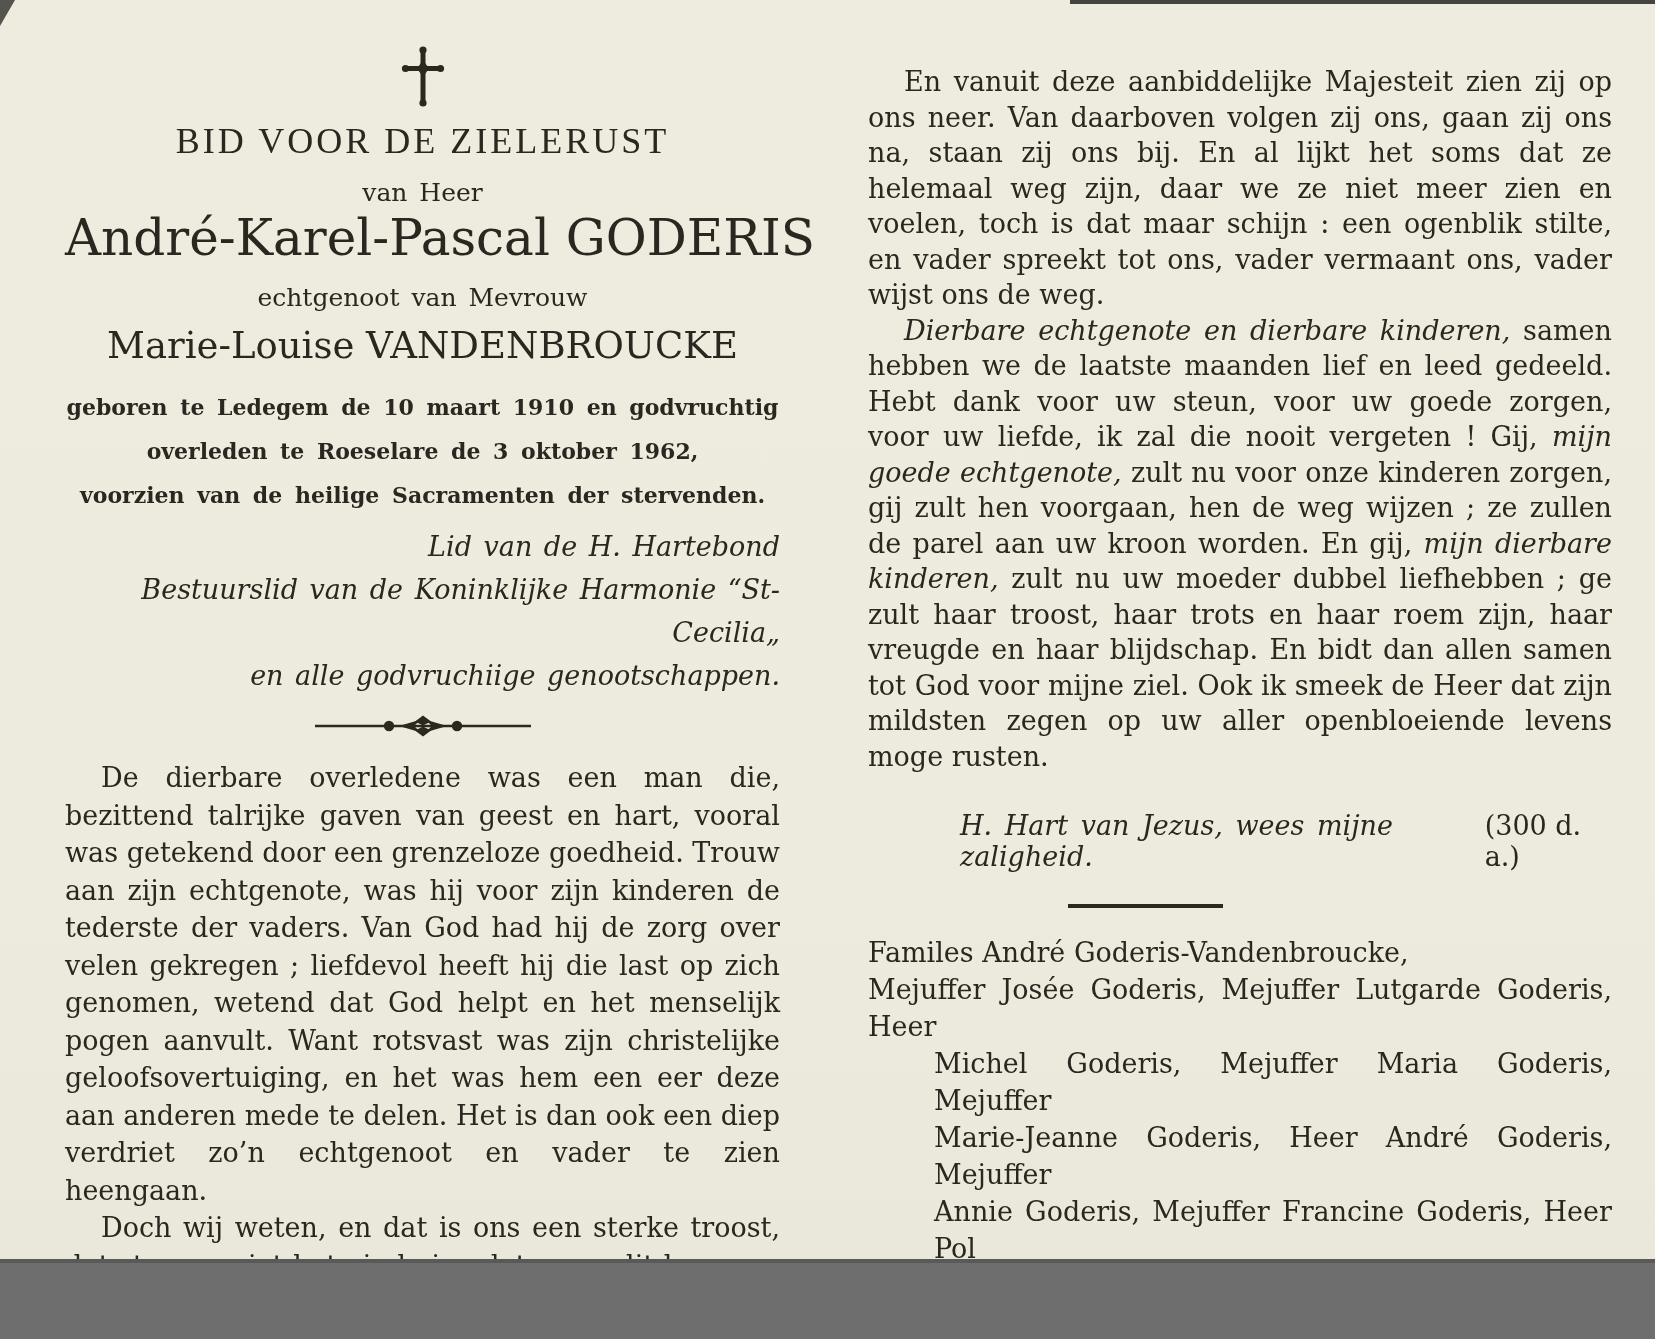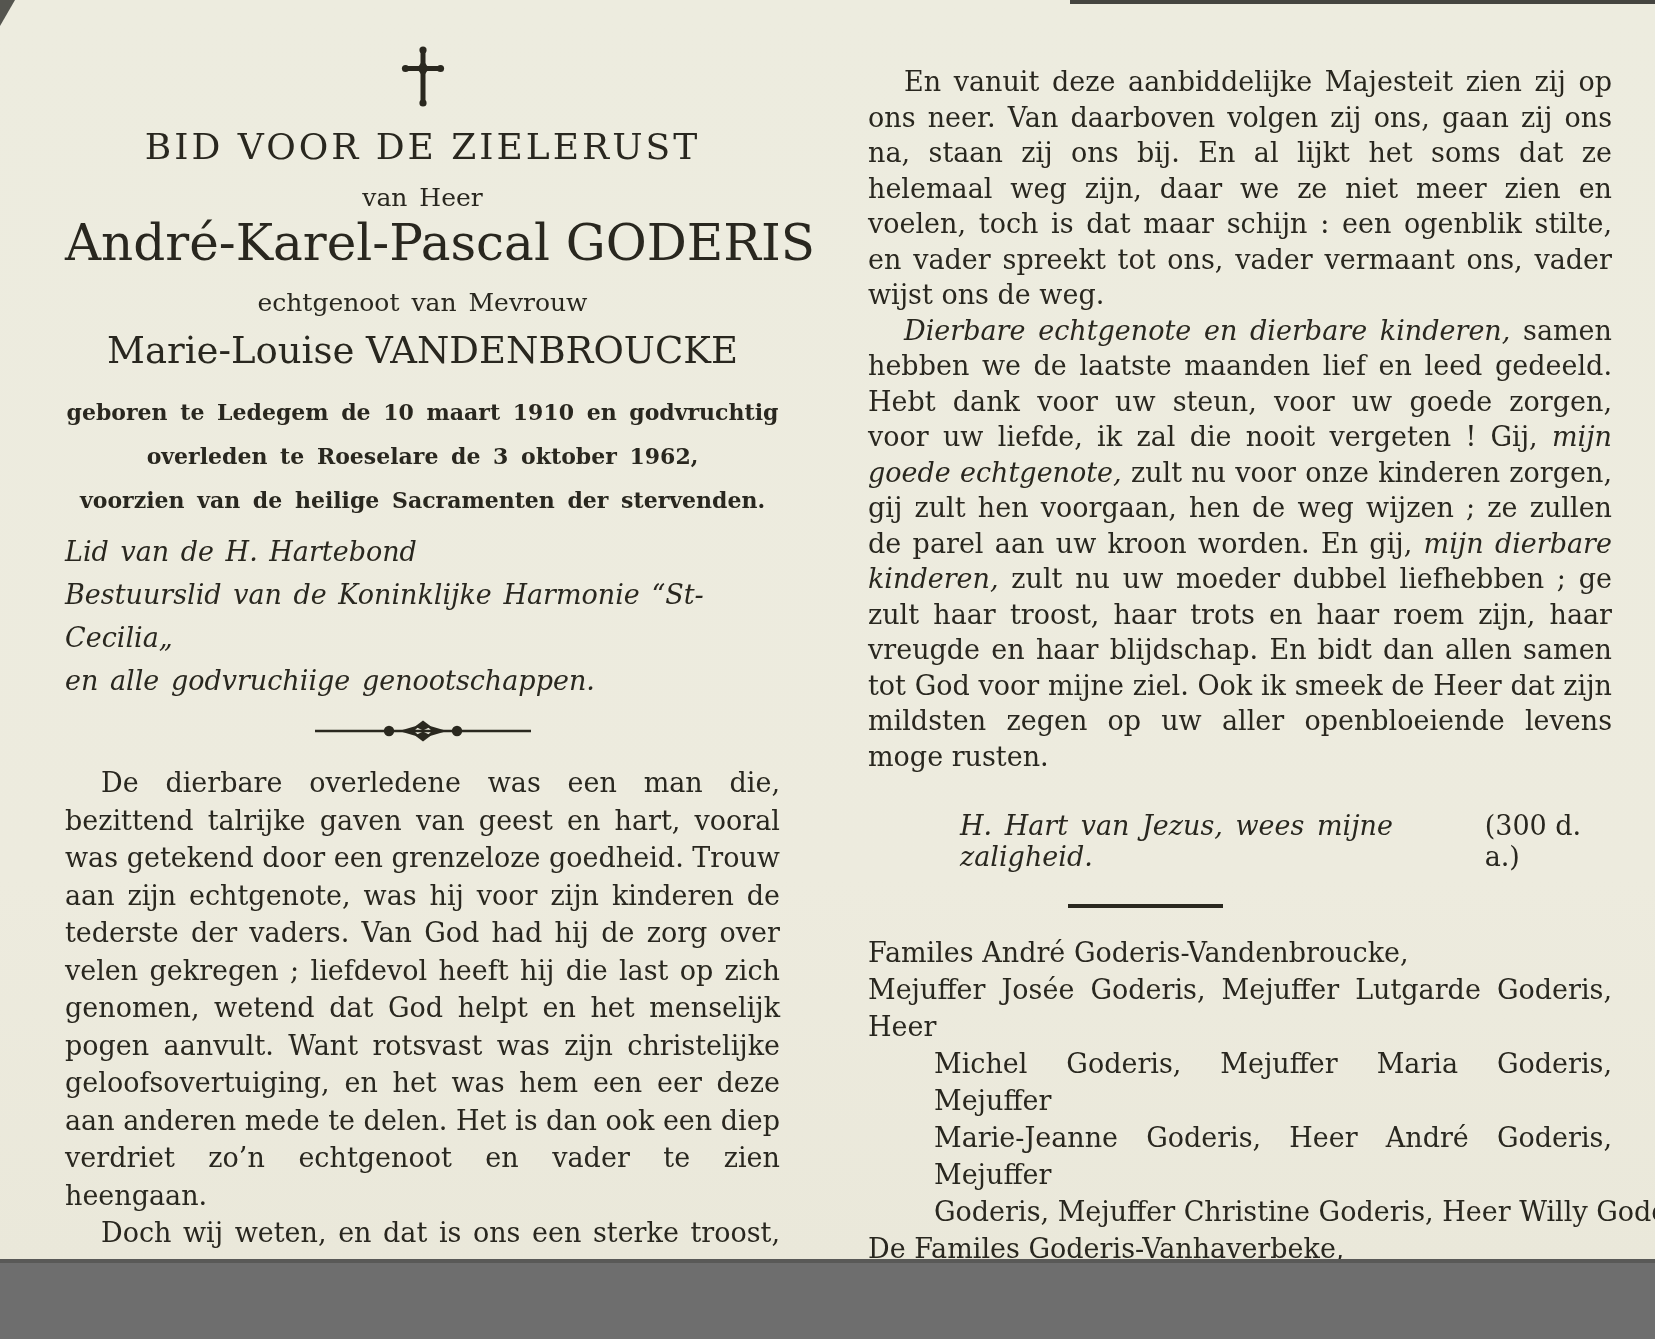--- a/index.html
+++ b/index.html
@@ -19,30 +19,30 @@
   .scan-band{position:absolute;left:0;top:1259px;right:0;height:80px;
     background:#6e6e6e;border-top:4px solid #595957;}
 
   .page{position:absolute;}
   .page-left{left:65px;top:44px;width:715px;}
   .page-right{left:868px;top:64px;width:744px;}
   .cross-wrap{text-align:center;height:66px;}
   .cross-wrap svg{display:inline-block;}
   .ink{fill:#2a281f;}
 
-  .bid-title{font-size:36px;letter-spacing:3px;margin-top:16px;text-align:center;
-    font-weight:normal;white-space:nowrap;}
+  .bid-title{font-size:36px;letter-spacing:3px;margin-top:10px;text-align:center;
+    font-weight:normal;white-space:nowrap;font-family:Liberation Serif, serif;}
   .small-heading{font-size:25px;margin-top:16px;text-align:center;word-spacing:4px;}
   .deceased{font-size:50px;margin-top:2px;text-align:left;white-space:nowrap;}
   .spouse{font-size:37px;margin-top:12px;text-align:center;white-space:nowrap;}
 
   .vitals{margin-top:18px;font-size:22px;font-weight:bold;line-height:44px;
     text-align:center;word-spacing:5px;}
   .memberships{margin-top:8px;font-size:27px;font-style:italic;line-height:43px;
-    text-align:left;word-spacing:3px;}
+    text-align:right;word-spacing:3px;}
 
   .ornament{margin:16px auto 0;width:220px;height:26px;}
 
   .body-par{font-size:27px;line-height:37.5px;text-align:justify;
     text-indent:36px;margin:0;}
   .page-left .first-par{margin-top:20px;}
 
   .rp-par{font-size:27px;line-height:35.5px;text-align:justify;text-indent:36px;margin:0;}
   .it{font-style:italic;}
 
@@ -122,20 +122,21 @@
       <span class="indulgence">(300 d. a.)</span>
     </div>
 
     <div class="mid-rule"></div>
 
     <div class="family">
       <div class="fam-line">Familes André Goderis-Vandenbroucke,</div>
       <div class="fam-line fam-just">Mejuffer Josée Goderis, Mejuffer Lutgarde Goderis, Heer</div>
       <div class="fam-line fam-just fam-indent">Michel Goderis, Mejuffer Maria Goderis, Mejuffer</div>
       <div class="fam-line fam-just fam-indent">Marie-Jeanne Goderis, Heer André Goderis, Mejuffer</div>
+      <div class="fam-line fam-just fam-indent">Annie Goderis, Mejuffer Francine Goderis, Heer Pol</div>
       <div class="fam-line fam-indent">Goderis, Mejuffer Christine Goderis, Heer Willy Goderis,</div>
       <div class="fam-line">De Familes Goderis-Vanhaverbeke,</div>
 
     </div>
 
   </div>
 
 </div>
 
 <div class="scan-edge-top"></div>

